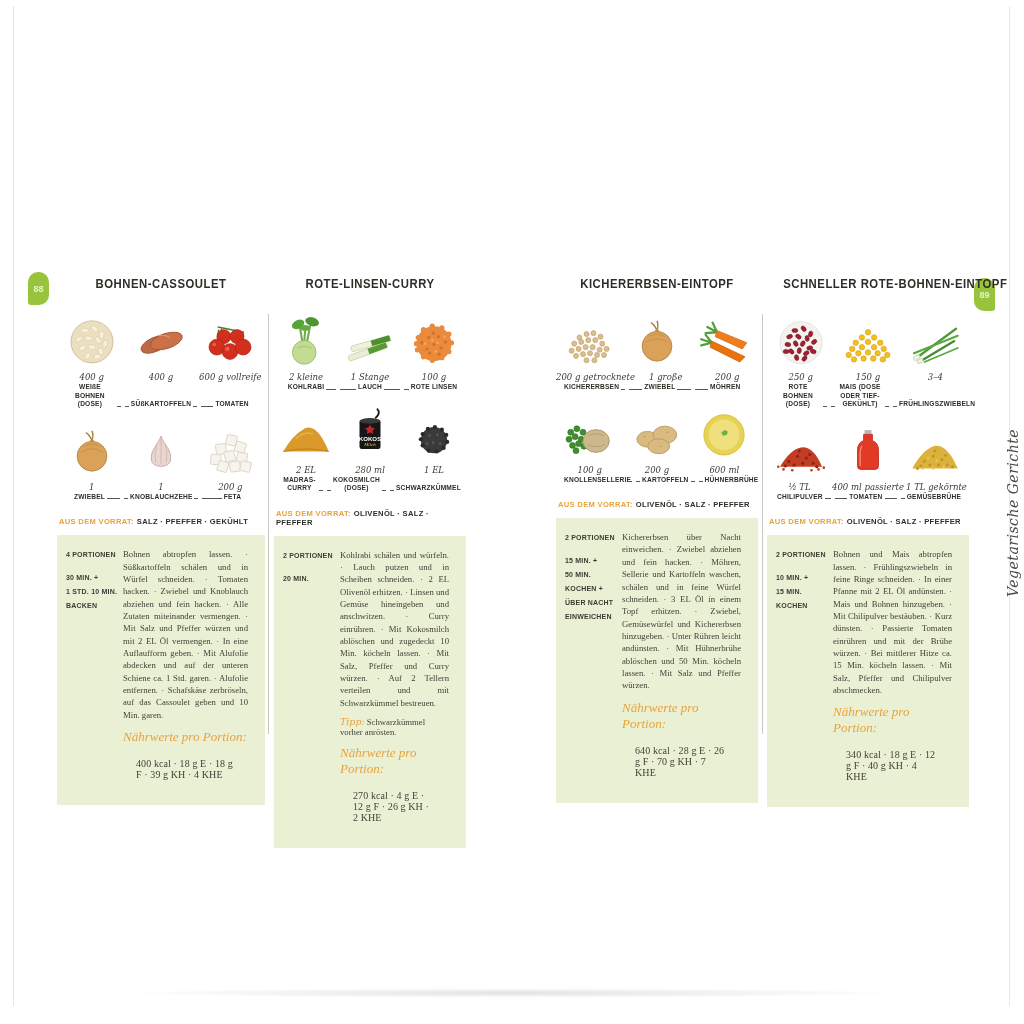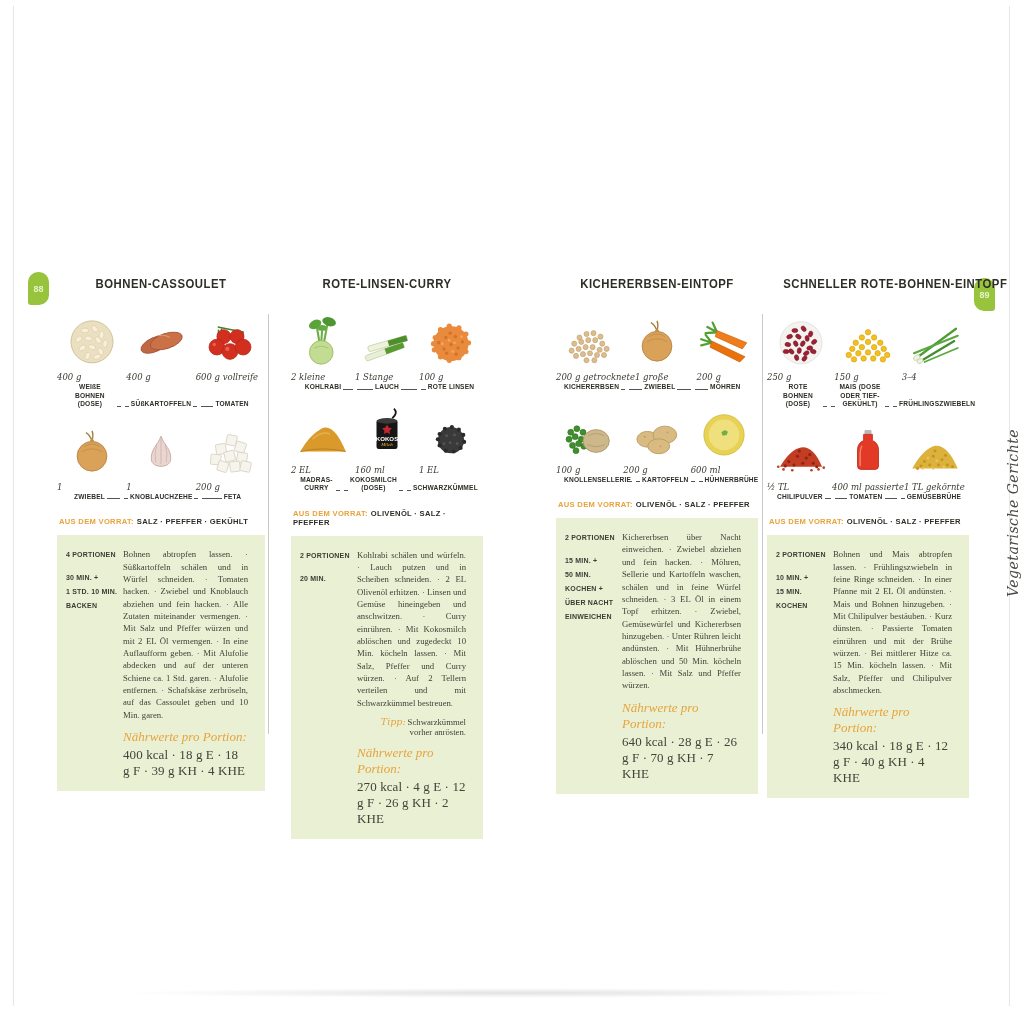--- a/index.html
+++ b/index.html
@@ -15,52 +15,52 @@
   .badge.l{left:28px;top:272px;border-radius:10px 10px 10px 3px;}
   .badge.r{left:974px;top:278px;border-radius:10px 10px 3px 10px;}
   .divider{position:absolute;top:314px;height:420px;width:1px;background:#c9c9c3;}
   .divider.d1{left:268px}
   .divider.d2{left:762px}
   .side-label{position:absolute;left:928px;top:505px;width:170px;text-align:center;
     transform:rotate(-90deg);transform-origin:center;font-family:"DejaVu Serif",serif;
     font-style:italic;font-size:14px;color:#4a4a44;letter-spacing:0.5px;}
   .recipe{position:absolute;top:276px;}
   #recipe-0{left:57px;width:208px;}
-  #recipe-1{left:291px;width:192px;}
+  #recipe-1{left:274px;width:192px;}
   #recipe-2{left:556px;width:202px;}
   #recipe-3{left:767px;width:202px;}
   .title{margin:0 0 20px 0;font-size:13.5px;font-weight:bold;letter-spacing:0.6px;
     text-align:center;white-space:nowrap;transform:scaleX(0.84);transform-origin:center;color:#2e2e28;}
   .ing-row{margin-bottom:12px;}
   .icons{display:flex;align-items:flex-end;height:58px;}
   .ic{flex:1;display:flex;justify-content:center;align-items:flex-end;}
   .ing-img{width:56px;height:56px;display:block;}
   .qtys{display:flex;margin-top:3px;}
-  .q{flex:1;font-family:"DejaVu Serif",serif;font-style:italic;
+  .q{flex:1;text-align:center;font-family:"DejaVu Serif",serif;font-style:italic;
     font-size:8.5px;color:#3b3b33;white-space:nowrap;}
   .names{display:flex;margin-top:1px;}
   .n{flex:1;display:flex;align-items:flex-end;justify-content:center;
     font-size:6.6px;font-weight:bold;letter-spacing:0.2px;line-height:1.3;color:#2e2e28;}
   .n::before,.n::after{content:"";flex:1 0 4px;border-bottom:1px solid #55554d;margin:0 2px 2px;}
   .n:first-child::before{border-color:transparent;}
   .n:last-child::after{border-color:transparent;}
   .n span{display:inline-block;text-align:center;max-width:62px;}
   .pantry{margin:16px 0 9px 2px;font-size:7.6px;font-weight:bold;letter-spacing:0.3px;color:#2e2e28;}
   .pantry-label{color:#e7a33c;margin-right:3px;}
   .box{background:#eaf0d3;min-height:190px;padding:13px 17px 12px 9px;display:flex;box-sizing:border-box;}
   .info{width:57px;flex:none;font-size:7px;font-weight:bold;line-height:2.0;
     letter-spacing:0.2px;color:#3c3c34;}
   .info .gap{height:9px;}
   .body{flex:1;font-family:"Liberation Serif",serif;color:#43433a;min-width:0;}
   .steps{margin:0;font-size:8.7px;line-height:1.42;text-align:justify;}
-  .tip{margin:7px 0 0 0;font-size:8.7px;text-align:right;}
+  .tip{margin:7px 0 0 0;font-size:8.7px;}
   .tip-label{font-family:"DejaVu Serif",serif;font-style:italic;color:#e7a33c;font-size:9.5px;margin-right:2px;}
   .nut-label{margin:8px 0 2px 0;font-family:Liberation Serif, serif;font-style:italic;
     color:#e7a33c;font-size:13px;}
-  .nut{margin:0;font-size:13px;letter-spacing:0.1px;}
+  .nut{margin:13px;font-size:10px;letter-spacing:0.1px;}
 </style>
 </head>
 <body>
 
 <div class="page">
   <div class="edge left"></div>
   <div class="edge right"></div>
   <div class="bottom-shade"></div>
 
   <div class="badge l">88</div>
@@ -311,21 +311,21 @@
               <circle cx="27" cy="34" r="1.6" fill="#555555"></circle>
               <circle cx="36" cy="33" r="1.6" fill="#555555"></circle>
               <circle cx="31" cy="42" r="1.6" fill="#555555"></circle>
               <circle cx="39" cy="43" r="1.6" fill="#555555"></circle>
               <circle cx="24" cy="43" r="1.6" fill="#555555"></circle>
             </svg>
           </div>
         </div>
         <div class="qtys">
           <div class="q">2 EL</div>
-          <div class="q">160 ml</div>
+          <div class="q">280 ml</div>
           <div class="q">1 EL</div>
         </div>
         <div class="names">
           <div class="n">
             <span>MADRAS-CURRY</span>
           </div>
           <div class="n">
             <span>KOKOSMILCH (DOSE)</span>
           </div>
           <div class="n">

